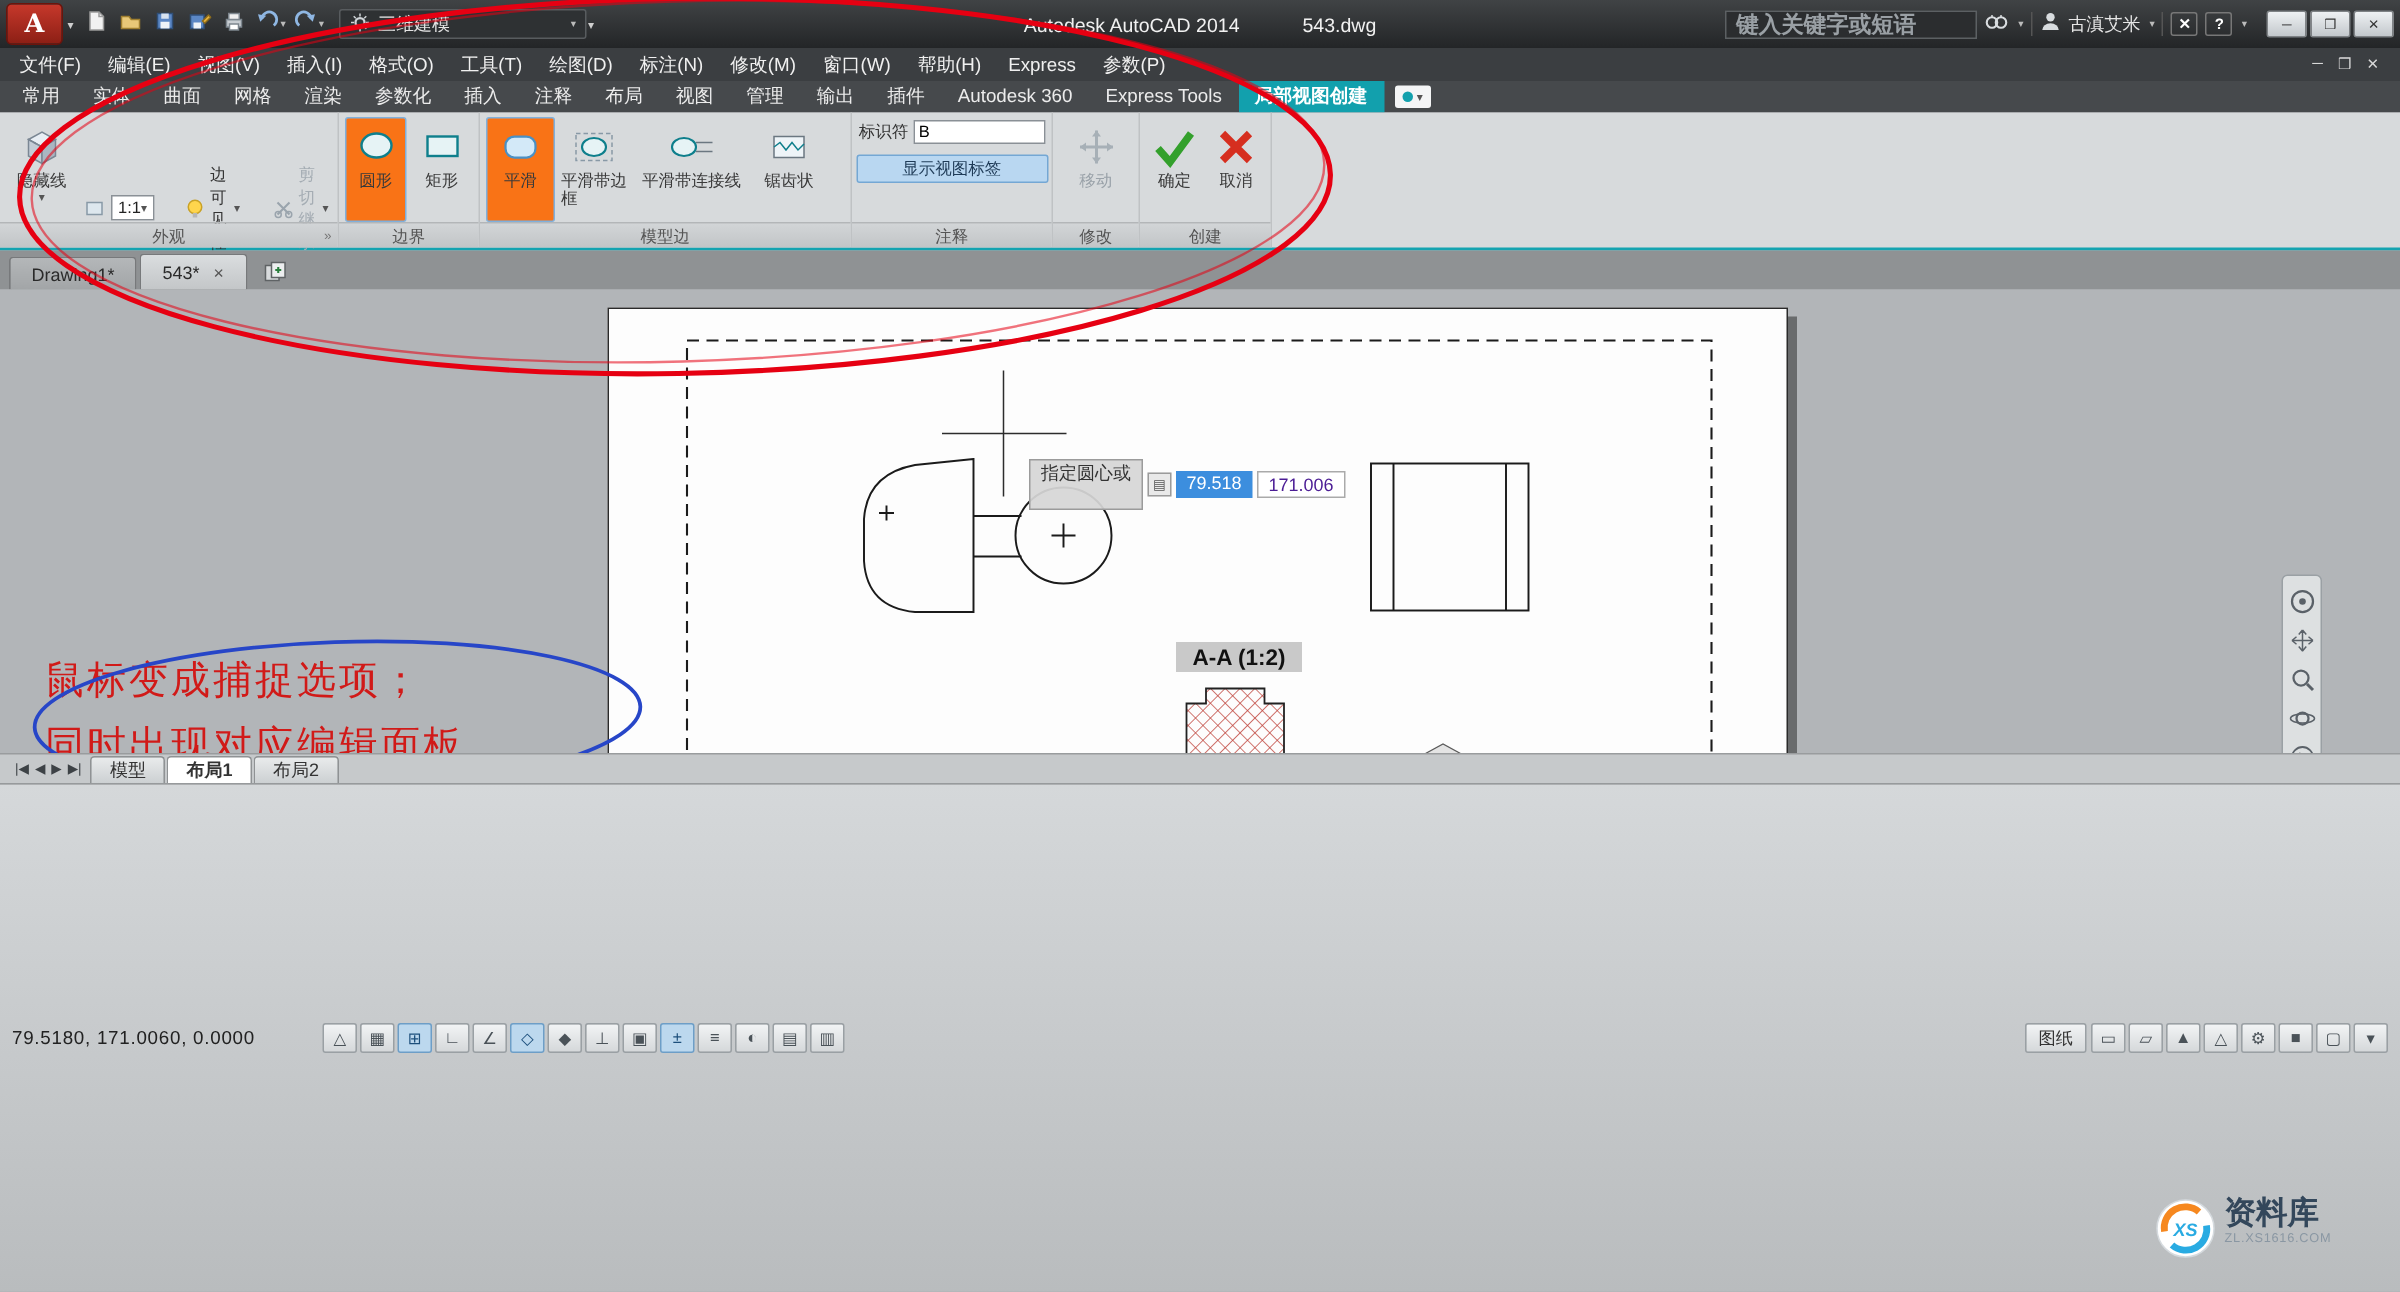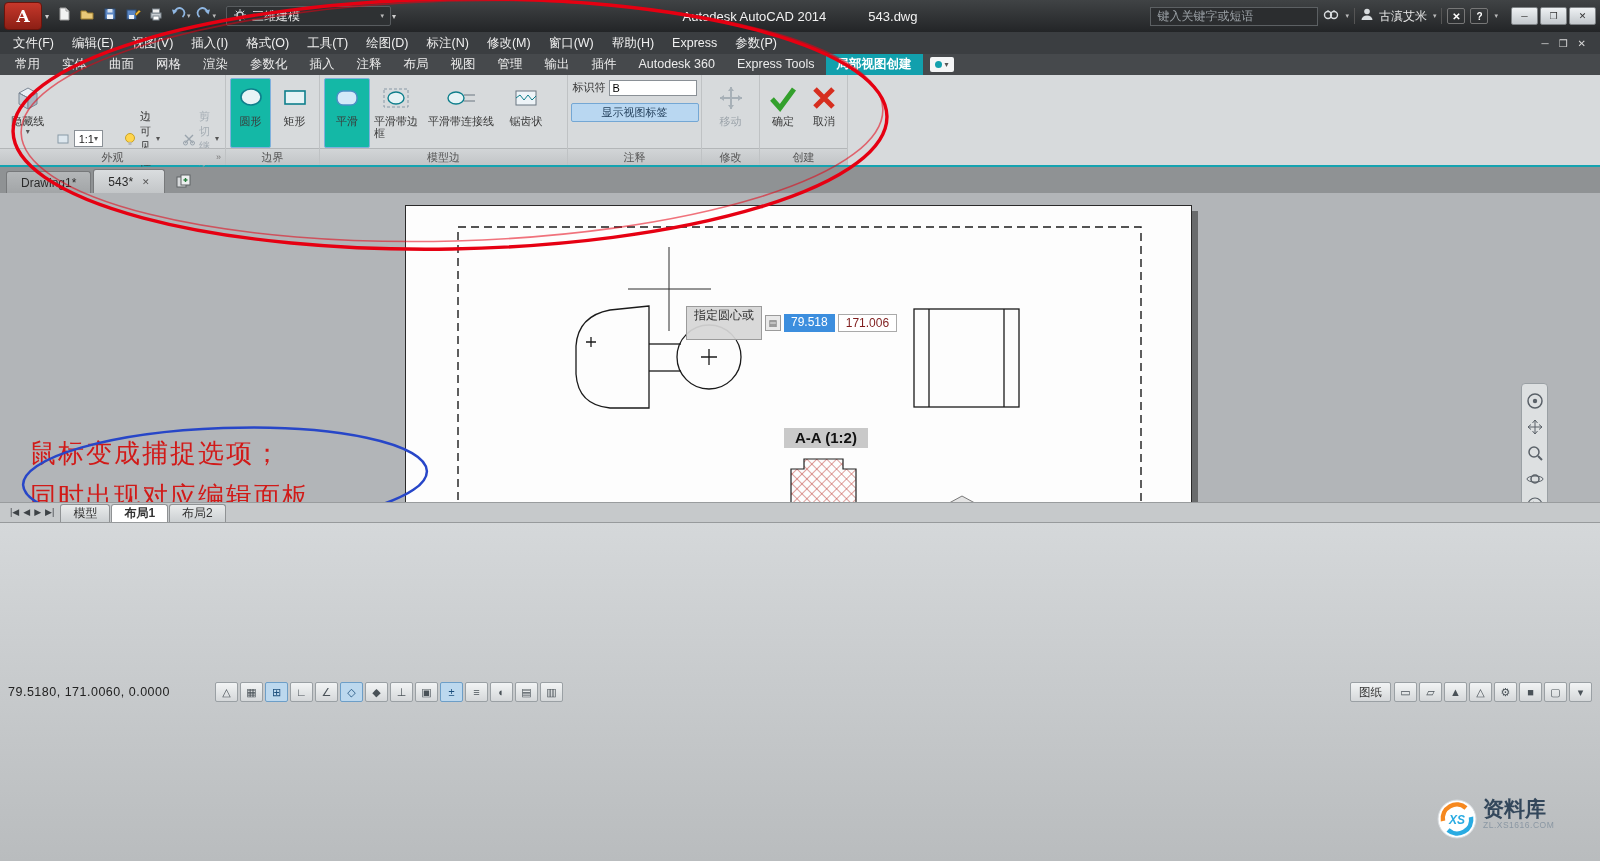--- a/index.html
+++ b/index.html
@@ -17,21 +17,21 @@
   .qat{display:flex;align-items:center;gap:1px;}
   .tb-btn{height:24px;min-width:22px;padding:0 2px;display:flex;align-items:center;justify-content:center;border-radius:3px;}
   .dd-sm{font-size:7px;color:#bbb;margin-left:1px;}
   .ws-combo{margin-left:8px;height:20px;min-width:165px;background:#2e3133;border:1px solid #585c5f;border-radius:2px;
     display:flex;align-items:center;gap:5px;padding:0 6px;font-size:12px;color:#e4e4e4;}
   .ws-combo .dd-sm{margin-left:auto;}
   .title-center{position:absolute;left:50%;top:0;height:32px;transform:translateX(-50%);
     display:flex;align-items:center;gap:42px;font-size:13px;color:#f1f1f1;white-space:nowrap;}
   .infocenter{margin-left:auto;display:flex;align-items:center;gap:5px;}
   .search-box{width:168px;height:19px;background:#2b2d2f;border:1px solid #5c6063;color:#cfd3d6;
-    font-size:12px;padding:0 6px;}
+    font-size:15px;padding:0 6px;font-weight:bold;}
   .search-box::placeholder{color:#9aa0a5;}
   .ic-sep{width:1px;height:16px;background:#555;}
   .ic-txt{font-size:12px;color:#e6e6e6;}
   .xbox{width:18px;height:16px;border:1px solid #777;border-radius:2px;display:flex;align-items:center;
     justify-content:center;font-size:10px;color:#fff;font-weight:bold;}
   .winbtns{display:flex;gap:2px;margin-left:8px;}
   .winbtn{width:27px;height:18px;background:linear-gradient(#eef1f3,#c3c8cc);border:1px solid #7e8285;
     border-radius:2px;color:#333;font-size:9px;display:flex;align-items:center;justify-content:center;}
 
   
@@ -53,21 +53,21 @@
   
   .ribbon-body{height:92px;background:#d7dadc;border-bottom:2px solid #14a3b0;display:flex;flex:0 0 auto;}
   .panel{border-right:1px solid #bfc2c4;display:flex;flex-direction:column;flex:0 0 auto;}
   .pc{flex:1;display:flex;gap:3px;padding:3px 4px 0 4px;}
   .pt{height:17px;background:linear-gradient(#d2d5d7,#c2c5c7);border-top:1px solid #b3b6b8;font-size:11px;
     color:#555;display:flex;align-items:center;justify-content:center;position:relative;}
   .pt .launcher{position:absolute;right:4px;font-size:9px;color:#777;}
   .bigbtn{width:46px;display:flex;flex-direction:column;align-items:center;gap:1px;font-size:11px;
     line-height:12px;color:#3a3a3a;text-align:left;border:1px solid transparent;border-radius:2px;padding-top:3px;}
   .bigbtn .picon{height:32px;display:flex;align-items:center;justify-content:center;}
-  .bigbtn.pressed{background:#14b8a6;border-color:#7fb0dd;}
+  .bigbtn.pressed{background:#f97316;border-color:#7fb0dd;}
   .bigbtn.disabled{color:#9aa2a9;}
   .dd{font-size:8px;color:#555;line-height:7px;}
   .vcol{display:flex;flex-direction:row;gap:18px;flex:1;padding-top:2px;align-items:flex-end;}
   .rowc{display:flex;align-items:center;gap:3px;height:19px;}
   .micon{width:16px;display:flex;justify-content:center;}
   .combo{flex:1;height:17px;background:#fff;border:1px solid #8a9096;display:flex;align-items:center;
     justify-content:space-between;padding:0 4px;font-size:11px;color:#222;}
   .rowbtn{display:flex;align-items:center;gap:3px;height:19px;font-size:11px;color:#333;padding:0 2px;}
   .rowbtn.disabled{color:#a5adb4;}
   .flabel{font-size:11px;color:#333;white-space:nowrap;}
@@ -90,21 +90,21 @@
   .paper{position:absolute;left:405px;top:12px;width:787px;height:553px;background:#fdfdfd;
     border:1px solid #2a2a2a;box-shadow:6px 6px 0 rgba(45,45,45,.55);}
   .canvas-overlay{position:absolute;inset:0;pointer-events:none;}
   .note-line{position:absolute;left:30px;color:#d11a18;font-size:26px;letter-spacing:2px;
     font-family:"DejaVu Serif",serif;white-space:nowrap;}
   .dyn-tooltip{position:absolute;left:686px;top:113px;display:flex;align-items:center;gap:3px;font-size:12px;z-index:5;}
   .dyn-label{background:rgba(214,214,214,.93);border:1px solid #9b9b9b;color:#333;padding:0 7px;height:34px;line-height:17px;}
   .dyn-icon{width:16px;height:16px;background:#e9e9e9;border:1px solid #9b9b9b;font-size:9px;display:flex;
     align-items:center;justify-content:center;color:#555;}
   .dyn-x{background:#3c8ede;color:#fff;padding:0 7px;height:18px;line-height:17px;min-width:46px;}
-  .dyn-y{background:#fff;border:1px solid #aaa;color:#7f1d1d;padding:0 7px;height:18px;line-height:16px;min-width:52px;}
+  .dyn-y{background:#fff;border:1px solid #aaa;color:#4c1d95;padding:0 7px;height:18px;line-height:16px;min-width:52px;}
   .navbar{position:absolute;left:1521px;top:190px;width:27px;background:rgba(245,247,248,.65);
     border:1px solid #9aa0a4;border-radius:4px;display:flex;flex-direction:column;align-items:center;
     gap:8px;padding:8px 0;}
   .nav-ic{width:18px;height:18px;display:flex;align-items:center;justify-content:center;}
 
   
   .layout-bar{height:20px;background:#c6c9cb;border-top:1px solid #999c9e;display:flex;align-items:flex-end;
     padding-left:4px;flex:0 0 auto;}
   .lt-arrows{display:flex;gap:4px;font-size:9px;color:#3d4246;align-items:center;height:20px;padding:0 6px;}
   .lt{padding:0 12px;height:18px;line-height:17px;font-size:12px;background:linear-gradient(#e9ebec,#ccd0d2);

